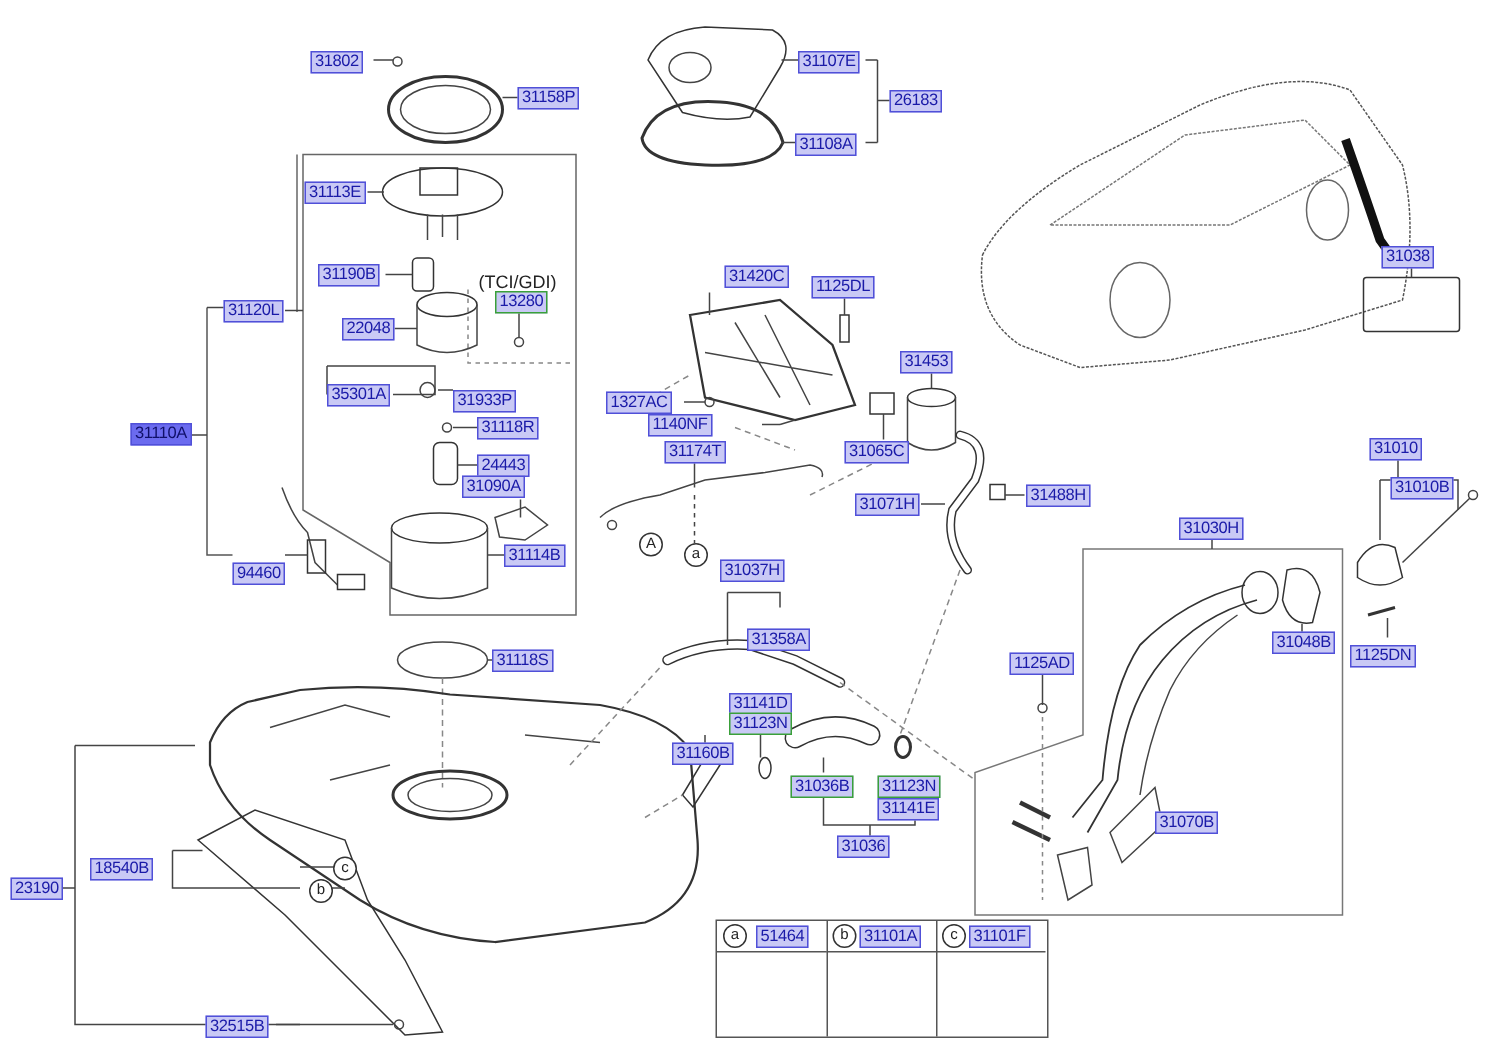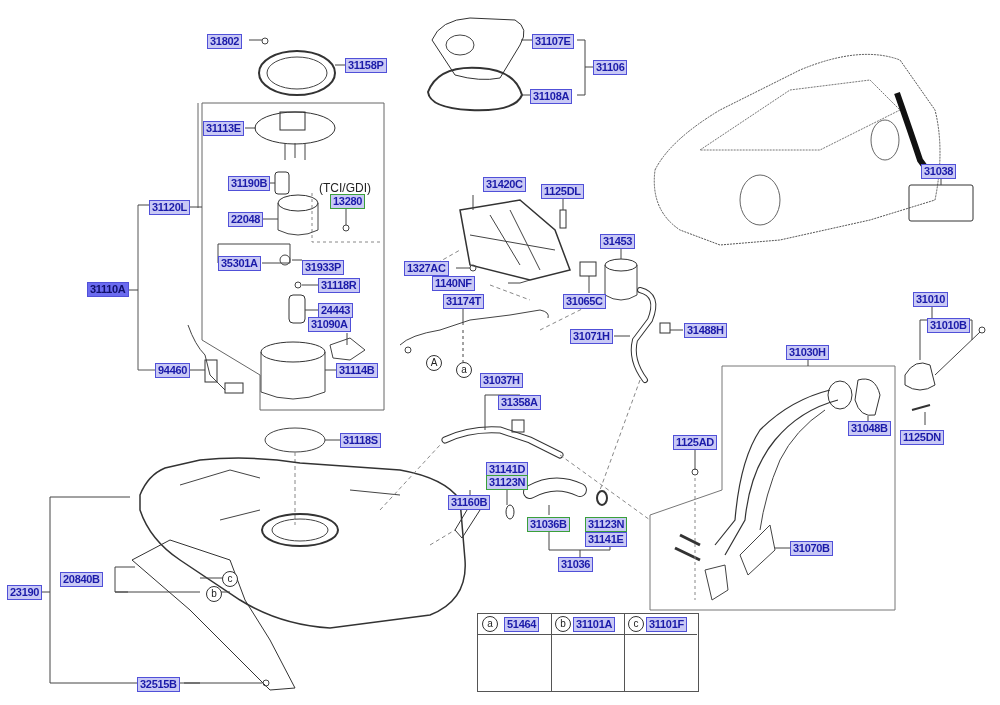--- a/index.html
+++ b/index.html
@@ -1,18 +1,18 @@
 <!DOCTYPE html>
 <html><head>
 <meta charset="utf-8">
 <style>
   html,body{margin:0;padding:0;background:#fff;}
   body{width:1000px;height:705px;position:relative;overflow:hidden;font-family:"Liberation Sans",sans-serif;}
   #stage{position:absolute;left:0;top:0;width:1000px;height:705px;}
-  .lbl{position:absolute;font-size:11px;line-height:13px;height:13px;padding:0 2px;color:#1a1aa8;background:#c9c9f5;border:1px solid #5050d8;white-space:nowrap;letter-spacing:-0.3px;cursor:pointer;font-weight:bold;}
+  .lbl{position:absolute;font-size:11px;line-height:13px;height:13px;padding:0 2px;color:#1a1aa8;background:#c9c9f5;border:1px solid #5050d8;white-space:nowrap;letter-spacing:-0.3px;cursor:pointer;}
   .lbl.green{border-color:#3aa03a;}
   .lbl.sel{background:#6b6bef;color:#10106a;}
   .txt{position:absolute;font-size:12px;color:#222;white-space:nowrap;}
   .circ{position:absolute;width:14px;height:14px;border:1px solid #333;border-radius:50%;font-size:10px;line-height:14px;text-align:center;color:#222;background:#fff;}
   svg{position:absolute;left:0;top:0;}
   .legend{position:absolute;left:477px;top:613px;width:220px;height:77px;border:1px solid #555;background:#fff;}
   .legend .cell{position:absolute;top:0;height:77px;width:73px;border-right:1px solid #555;}
   .legend .cell:last-child{border-right:none;}
   .legend .hdr{position:absolute;left:0;top:0;width:100%;height:20px;border-bottom:1px solid #555;}
 </style>
@@ -180,71 +180,71 @@
   <line x1="941" y1="177" x2="941" y2="185"></line>
 
   <path d="M493 658 L505 652 L515 658 L515 668 L505 672 L495 668 Z" stroke="#333"></path>
   <path d="M570 660 L590 652 L605 658 L585 667 Z M570 660 V668 L585 675 L605 666 V658" stroke="#333"></path>
   <path d="M645 660 L662 652 L678 659 L662 667 Z" stroke="#333"></path>
 </svg>
 
 <span class="lbl" style="left:207px;top:34px">31802</span>
 <span class="lbl" style="left:345px;top:58px">31158P</span>
 <span class="lbl" style="left:532px;top:34px">31107E</span>
-<span class="lbl" style="left:593px;top:60px">31106</span>
+<span class="lbl" style="left:593px;top:60px">26183</span>
 <span class="lbl" style="left:530px;top:89px">31108A</span>
 <span class="lbl" style="left:203px;top:121px">31113E</span>
-<span class="lbl" style="left:228px;top:176px">31190B</span>
+<span class="lbl" style="left:212px;top:176px">31190B</span>
 <span class="txt" style="left:319px;top:181px">(TCI/GDI)</span>
 <span class="lbl green" style="left:330px;top:194px">13280</span>
 <span class="lbl" style="left:149px;top:200px">31120L</span>
 <span class="lbl" style="left:228px;top:212px">22048</span>
 <span class="lbl" style="left:218px;top:256px">35301A</span>
 <span class="lbl" style="left:302px;top:260px">31933P</span>
 <span class="lbl sel" style="left:87px;top:282px">31110A</span>
 <span class="lbl" style="left:318px;top:278px">31118R</span>
 <span class="lbl" style="left:318px;top:303px">24443</span>
 <span class="lbl" style="left:308px;top:317px">31090A</span>
-<span class="lbl" style="left:155px;top:363px">94460</span>
+<span class="lbl" style="left:155px;top:375px">94460</span>
 <span class="lbl" style="left:336px;top:363px">31114B</span>
-<span class="lbl" style="left:340px;top:433px">31118S</span>
+<span class="lbl" style="left:328px;top:433px">31118S</span>
 
 <span class="lbl" style="left:483px;top:177px">31420C</span>
 <span class="lbl" style="left:541px;top:184px">1125DL</span>
 <span class="lbl" style="left:600px;top:234px">31453</span>
 <span class="lbl" style="left:404px;top:261px">1327AC</span>
 <span class="lbl" style="left:432px;top:276px">1140NF</span>
 <span class="lbl" style="left:563px;top:294px">31065C</span>
 <span class="lbl" style="left:443px;top:294px">31174T</span>
 <span class="lbl" style="left:570px;top:329px">31071H</span>
 <span class="lbl" style="left:684px;top:323px">31488H</span>
 <span class="circ" style="left:426px;top:355px">A</span>
 <span class="circ" style="left:456px;top:362px">a</span>
 
 <span class="lbl" style="left:921px;top:164px">31038</span>
 <span class="lbl" style="left:913px;top:292px">31010</span>
 <span class="lbl" style="left:927px;top:318px">31010B</span>
 <span class="lbl" style="left:786px;top:345px">31030H</span>
 <span class="lbl" style="left:848px;top:421px">31048B</span>
 <span class="lbl" style="left:900px;top:430px">1125DN</span>
 <span class="lbl" style="left:673px;top:435px">1125AD</span>
-<span class="lbl" style="left:790px;top:541px">31070B</span>
+<span class="lbl" style="left:770px;top:541px">31070B</span>
 
 <span class="lbl" style="left:480px;top:373px">31037H</span>
-<span class="lbl" style="left:498px;top:395px">31358A</span>
+<span class="lbl" style="left:498px;top:419px">31358A</span>
 <span class="lbl" style="left:486px;top:462px">31141D</span>
 <span class="lbl green" style="left:486px;top:475px">31123N</span>
 <span class="lbl" style="left:448px;top:495px">31160B</span>
 <span class="lbl green" style="left:527px;top:517px">31036B</span>
 <span class="lbl green" style="left:585px;top:517px">31123N</span>
 <span class="lbl" style="left:585px;top:532px">31141E</span>
 <span class="lbl" style="left:558px;top:557px">31036</span>
 
 <span class="lbl" style="left:7px;top:585px">23190</span>
-<span class="lbl" style="left:60px;top:572px">20840B</span>
+<span class="lbl" style="left:60px;top:572px">18540B</span>
 <span class="lbl" style="left:137px;top:677px">32515B</span>
 <span class="circ" style="left:222px;top:571px">c</span>
 <span class="circ" style="left:206px;top:586px">b</span>
 
 <div class="legend">
   <div class="cell" style="left:0">
     <div class="hdr"></div>
     <span class="circ" style="left:4px;top:2px">a</span>
     <span class="lbl" style="left:26px;top:3px">51464</span>
   </div>

